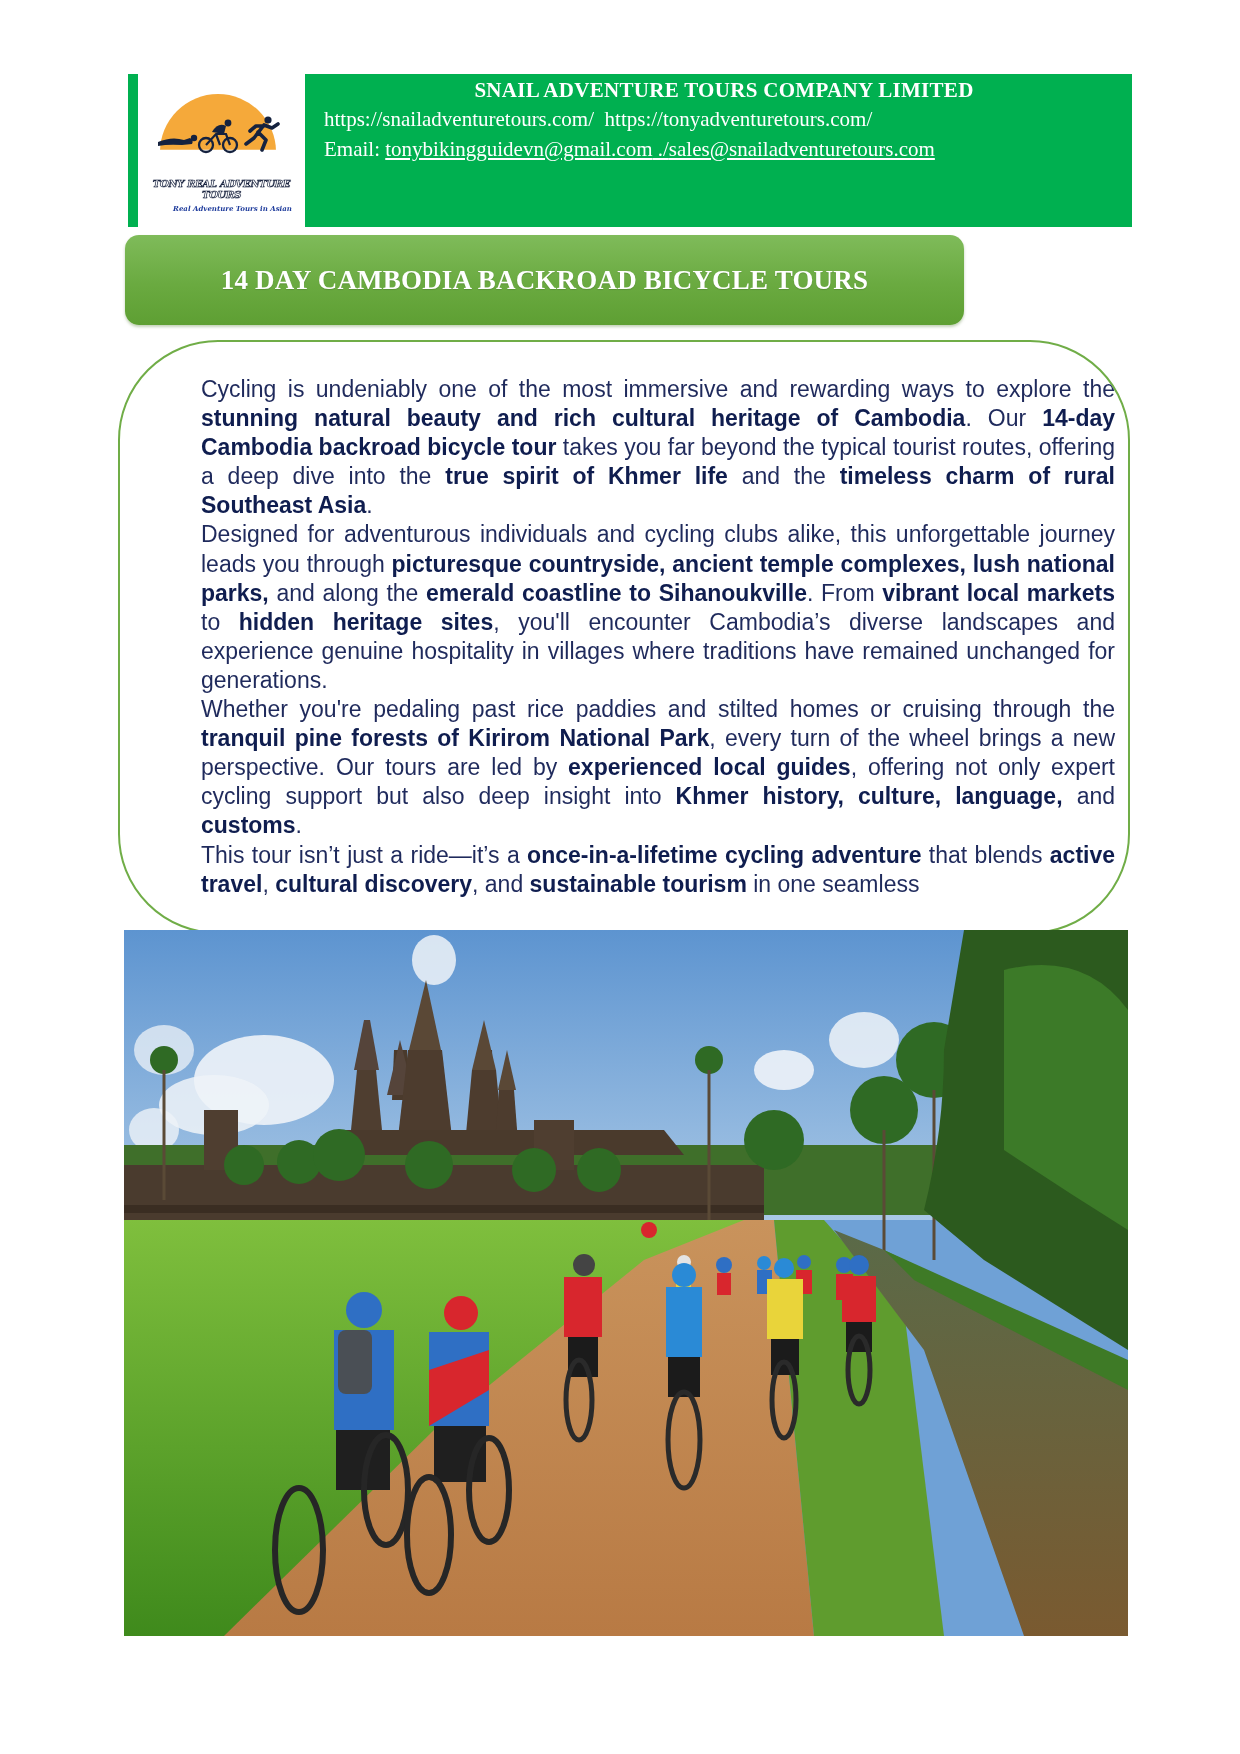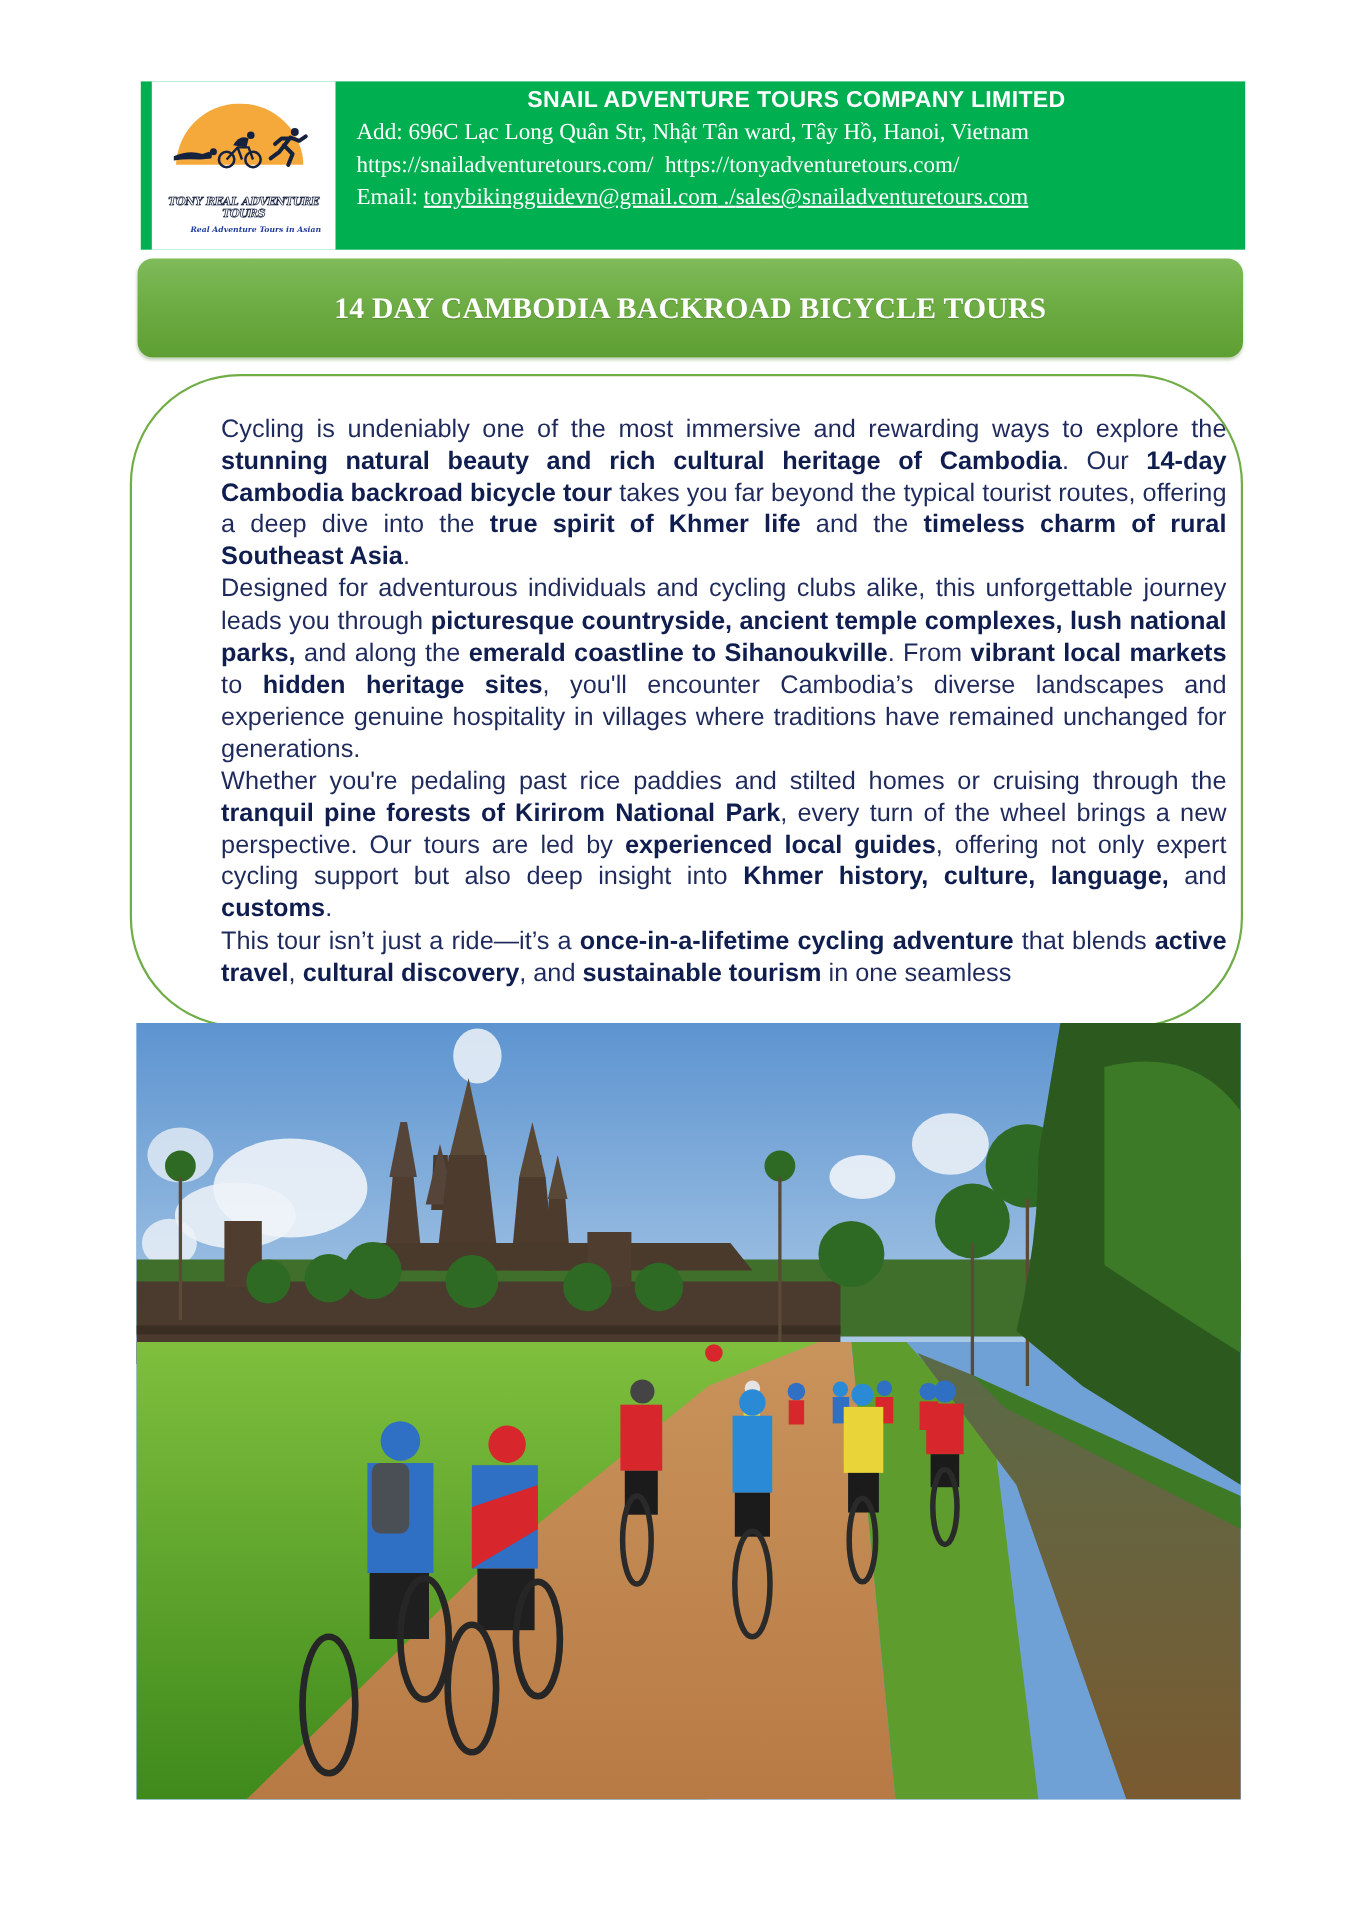--- a/index.html
+++ b/index.html
@@ -34,28 +34,28 @@
       position: absolute; left: 13px; top: 130px; width: 163px; text-align: center;
       font-family: "DejaVu Serif", serif; font-weight: bold; font-style: italic;
       font-size: 7px; color: #1f3c9c;
     }
     .header-text {
       position: absolute; left: 196px; top: 2px; width: 800px; color: #ffffff;
       font-family: "DejaVu Serif", serif;
     }
     .company-name {
       text-align: center; font-weight: bold; font-size: 21px; line-height: 29px;
-      font-family: Liberation Sans, sans-serif; letter-spacing: 0.3px;
+      font-family: Liberation Serif, serif; letter-spacing: 0.3px;
     }
     .header-line { font-size: 21px; line-height: 29.5px; font-family: "Liberation Serif", serif; white-space: nowrap; }
     .header-line .link { text-decoration: underline; color: #ffffff; }
 
     
     .title-bar {
-      position: absolute; left: 125px; top: 235px; width: 1005px; height: 90px;
+      position: absolute; left: 125px; top: 235px; width: 839px; height: 90px;
       border-radius: 14px;
       background: linear-gradient(to bottom, #7fbb5a 0%, #6aaa40 55%, #5e9f33 100%);
       box-shadow: 0 2px 3px rgba(80,120,50,0.35);
       display: flex; align-items: center; justify-content: center;
     }
     .title-text {
       color: #ffffff; font-weight: bold; font-size: 27px; letter-spacing: 0.2px;
       font-family: "Liberation Serif", serif;
       text-shadow: 0 1px 1px rgba(0,0,0,0.15);
     }
@@ -100,24 +100,20 @@
 
       <circle cx="114" cy="6" r="3.6" fill="#15223f"></circle>
       <path d="M110 11 L100 24 L92 30 M104 18 L112 26 L108 36 M110 11 L118 14 L124 10 M110 12 L102 12 L96 17" stroke="#15223f" stroke-width="3.6" fill="none" stroke-linecap="round" stroke-linejoin="round"></path>
     </svg>
     <div class="logo-name">TONY REAL ADVENTURE TOURS</div>
     <div class="logo-tagline">Real Adventure Tours in Asian</div>
   </div>
 
   <div class="header-text">
     <div class="company-name">SNAIL ADVENTURE TOURS COMPANY LIMITED</div>
-    <div class="header-line">
-      <span>Add:</span>
-      <span>696C Lạc Long Quân Str, Nhật Tân ward, Tây Hồ, Hanoi, Vietnam</span>
-    </div>
     <div class="header-line">
       <a>https://snailadventuretours.com/</a>&nbsp;
       <a>https://tonyadventuretours.com/</a>
     </div>
     <div class="header-line">
       <span>Email:</span>
       <a class="link">tonybikingguidevn@gmail.com</a><span class="link"> ./</span><a class="link">sales@snailadventuretours.com</a>
     </div>
   </div>
 </div>

